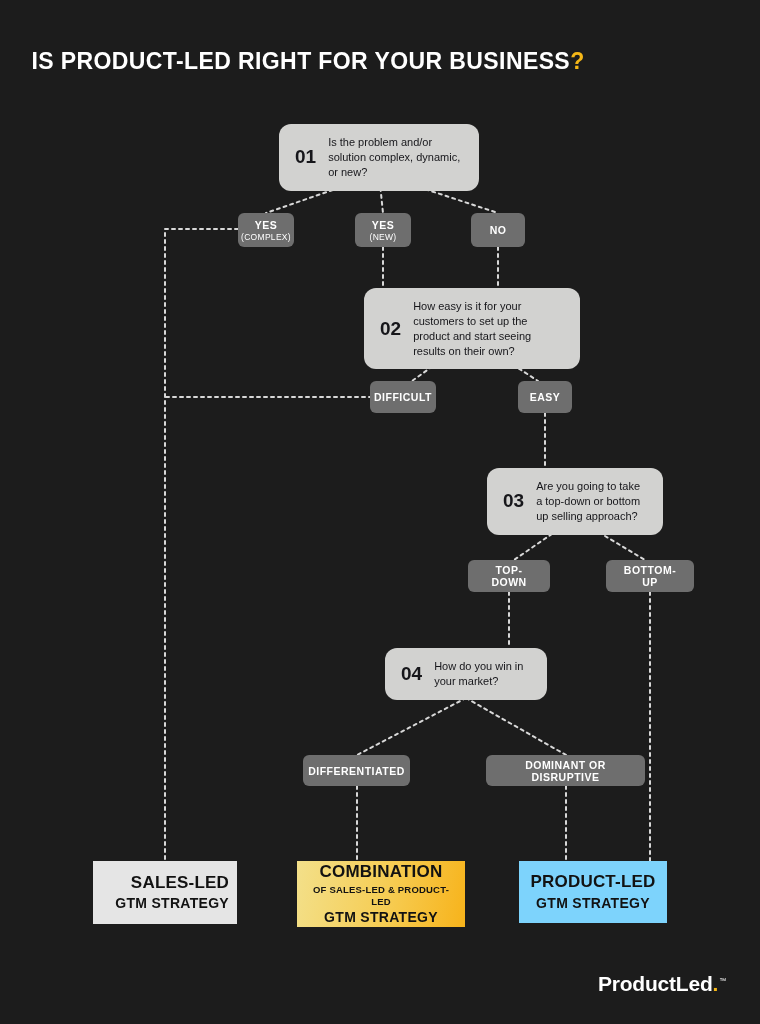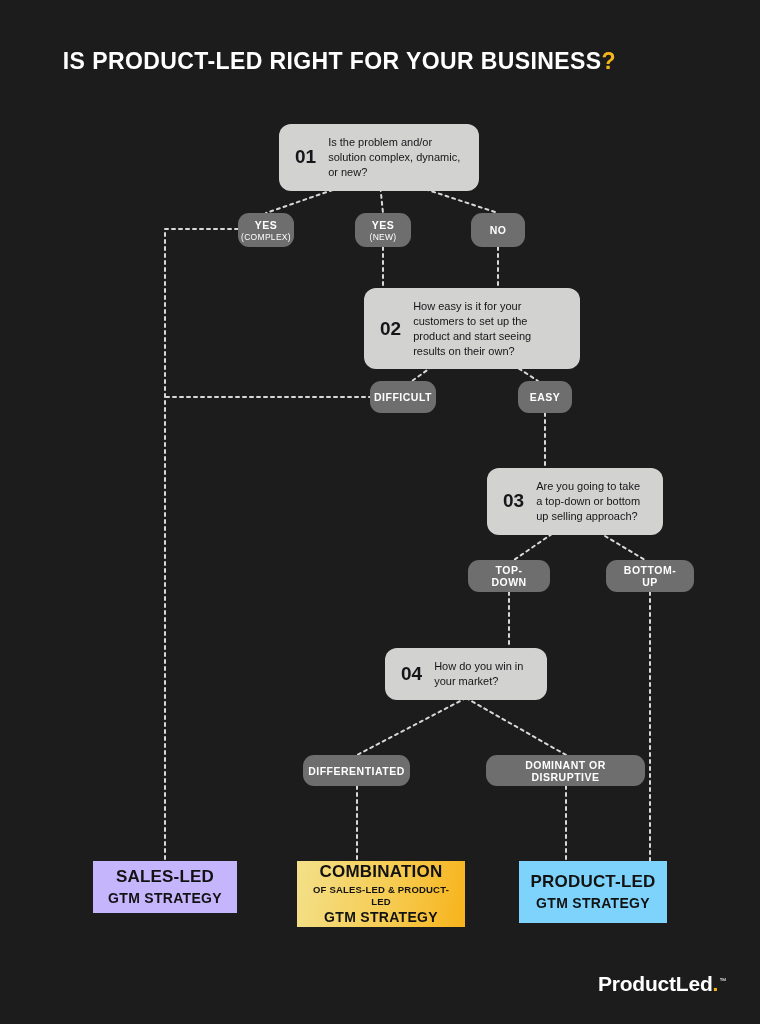--- a/index.html
+++ b/index.html
@@ -18,21 +18,21 @@
     width: 760px;
     height: 1024px;
   }
 
   
   .title {
     position: absolute;
     top: 48px;
     left: 0;
     width: 616px;
-    text-align: right;
+    text-align: center;
     color: #ffffff;
     font-size: 23px;
     font-weight: bold;
     letter-spacing: 0.4px;
   }
   .title .qmark { color: #f5b717; }
 
   
   #links {
     position: absolute;
@@ -69,21 +69,21 @@
     font-size: 11px;
     line-height: 1.35;
     color: #16161a;
     font-weight: 500;
   }
 
   
   .pill {
     position: absolute;
     background: #6e6e6e;
-    border-radius: 11px;
+    border-radius: 6px;
     color: #ffffff;
     display: flex;
     flex-direction: column;
     align-items: center;
     justify-content: center;
     text-align: center;
     padding: 6px 14px;
     font-size: 10.5px;
     font-weight: bold;
     letter-spacing: 0.5px;
@@ -238,21 +238,21 @@
   </div>
 
   <div class="pill" style="left:486px; top:755px; width:159px; height:31px;">
     <span>DOMINANT OR DISRUPTIVE</span>
   </div>
 
   <div class="pill" style="left:303px; top:755px; width:107px; height:31px;">
     <span>DIFFERENTIATED</span>
   </div>
 
-  <div class="outcome" style="left:93px; top:861px; width:144px; height:52px; background:#c4b5fd;">
+  <div class="outcome" style="left:93px; top:861px; width:144px; height:63px; background:#e5e5e5;align-items:flex-end;">
     <span class="head">SALES-LED</span>
     <span class="sub2">GTM STRATEGY</span>
   </div>
 
   <div class="outcome" style="left:297px; top:861px; width:168px; height:66px; background:linear-gradient(100deg,#f3e08a 0%,#f6cc52 55%,#f7b31b 100%);">
     <span class="head">COMBINATION</span>
     <span class="sub1">OF SALES-LED &amp; PRODUCT-LED</span>
     <span class="sub2" style="margin-top:1px;">GTM STRATEGY</span>
   </div>
 

